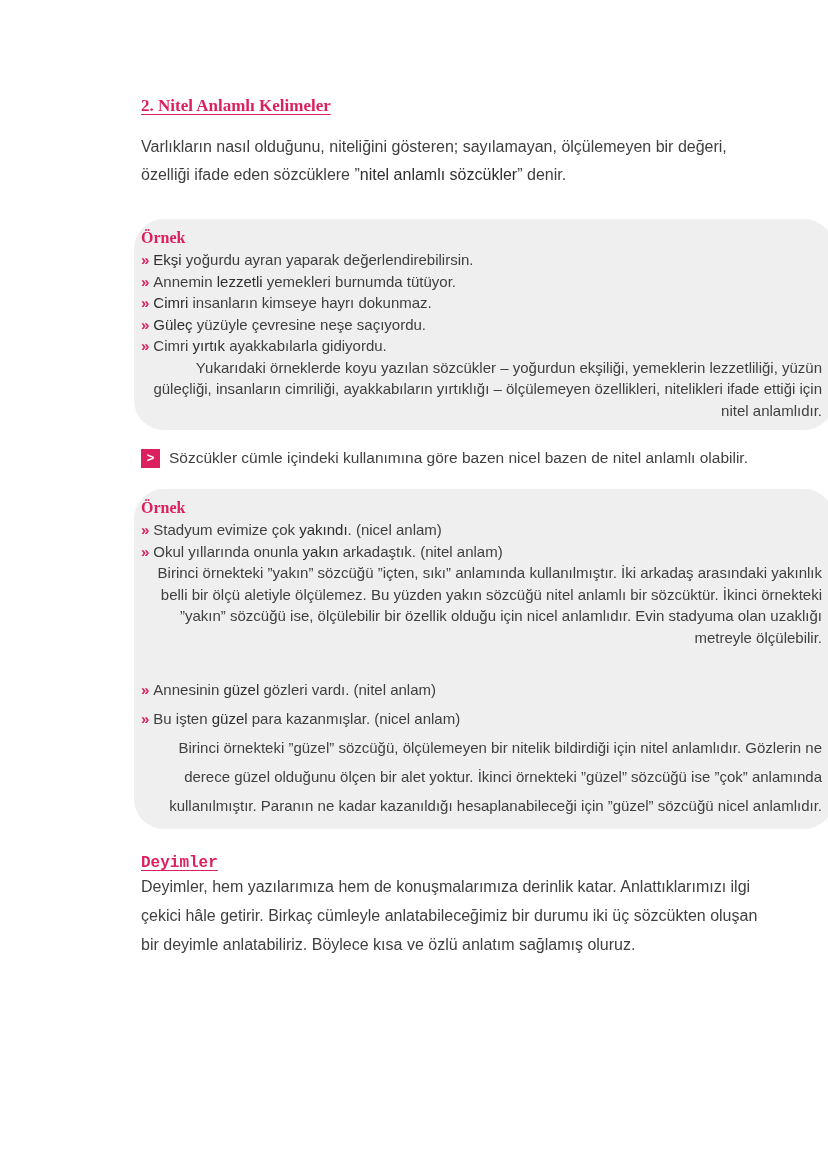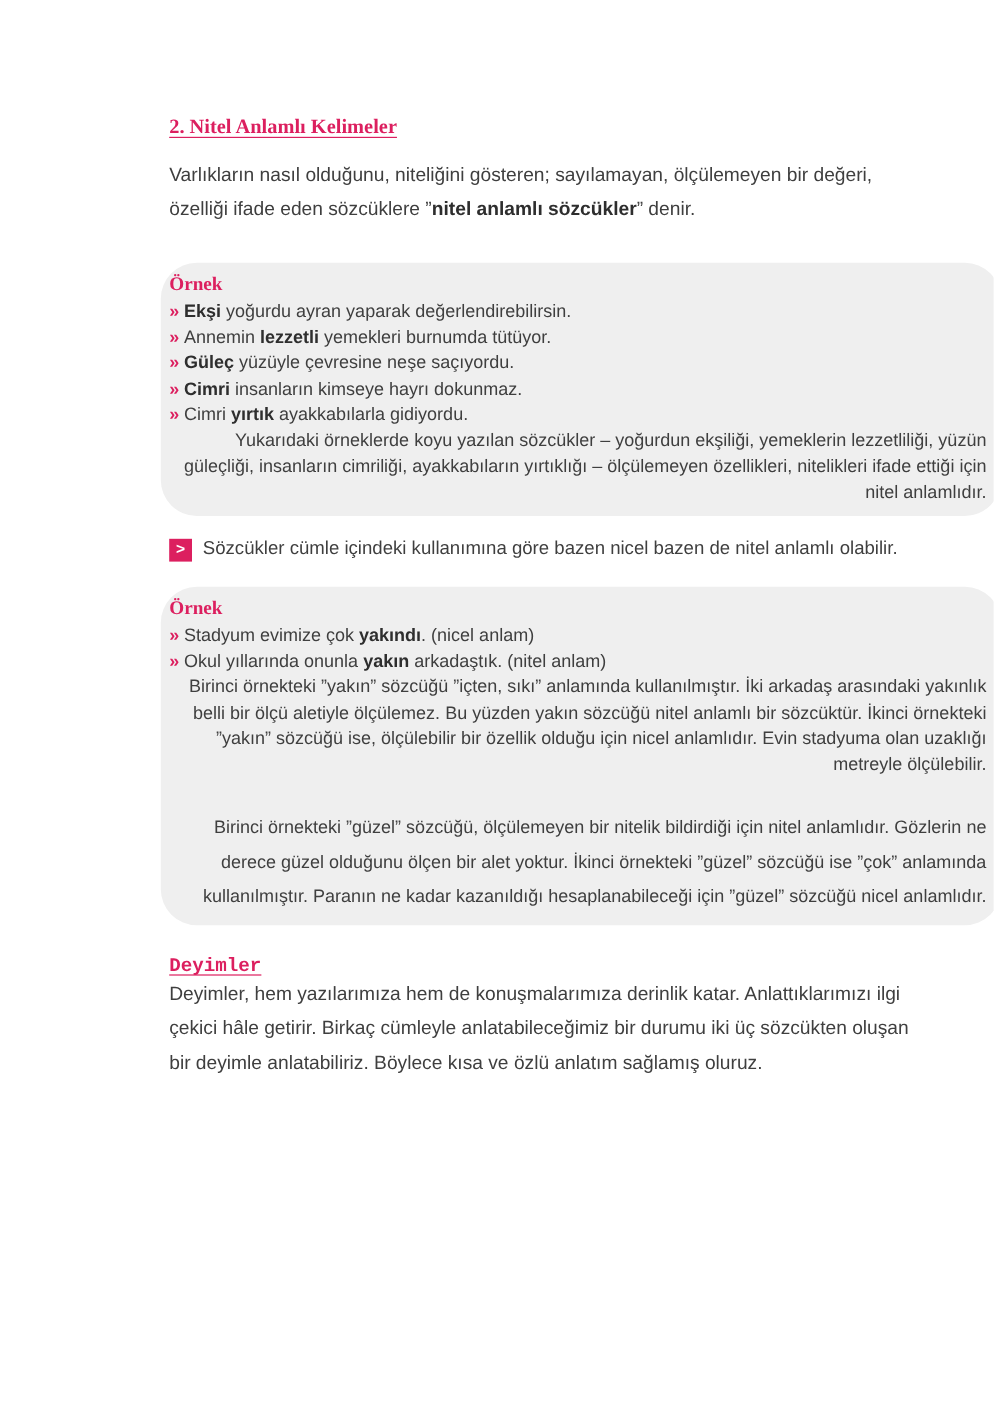--- a/index.html
+++ b/index.html
@@ -27,21 +27,21 @@
     font-weight: 700;
     color: #dc1f5f;
     text-decoration: underline;
     text-underline-offset: 3px;
   }
   .intro {
     margin-top: 17px;
     font-size: 16px;
     line-height: 28px;
   }
-  b { font-weight: 700; color: #2e2e2e; }
+  b { font-weight: 400; color: #2e2e2e; }
   .example-box {
     position: relative;
     margin-left: -7px;
     width: 700px;
     background: #efefef;
     padding: 8px 12px 9px 7px;
     font-size: 15px;
     border-radius: 30px;
   }
   .box1 { margin-top: 30px; }
@@ -111,22 +111,22 @@
 
     <h1 class="section-title">2. Nitel Anlamlı Kelimeler</h1>
 
     <p class="intro"><span>Varlıkların nasıl olduğunu, niteliğini gösteren; sayılamayan, ölçülemeyen bir değeri, özelliği ifade eden sözcüklere ”</span><b>nitel anlamlı sözcükler</b><span>” denir.</span></p>
 
     <div class="example-box box1 tight">
       <div class="box-label">Örnek</div>
       <ul class="example-list">
         <li><span class="bullet">»</span><span></span><b>Ekşi</b><span> yoğurdu ayran yaparak değerlendirebilirsin.</span></li>
         <li><span class="bullet">»</span><span>Annemin </span><b>lezzetli</b><span> yemekleri burnumda tütüyor.</span></li>
+        <li><span class="bullet">»</span><span></span><b>Cimri</b><span> insanların kimseye hayrı dokunmaz.</span></li>
         <li><span class="bullet">»</span><span></span><b>Güleç</b><span> yüzüyle çevresine neşe saçıyordu.</span></li>
-        <li><span class="bullet">»</span><span></span><b>Cimri</b><span> insanların kimseye hayrı dokunmaz.</span></li>
         <li><span class="bullet">»</span><span>Cimri </span><b>yırtık</b><span> ayakkabılarla gidiyordu.</span></li>
       </ul>
       <p class="box-expl">Yukarıdaki örneklerde koyu yazılan sözcükler – yoğurdun ekşiliği, yemeklerin lezzetliliği, yüzün güleçliği, insanların cimriliği, ayakkabıların yırtıklığı – ölçülemeyen özellikleri, nitelikleri ifade ettiği için nitel anlamlıdır.</p>
     </div>
 
     <div class="note-row">
       <span class="note-marker">&gt;</span>
       <span>Sözcükler cümle içindeki kullanımına göre bazen nicel bazen de nitel anlamlı olabilir.</span>
     </div>
 
@@ -134,20 +134,24 @@
       <div class="tight">
         <div class="box-label">Örnek</div>
         <ul class="example-list">
           <li><span class="bullet">»</span><span>Stadyum evimize çok </span><b>yakındı</b><span>. (nicel anlam)</span></li>
           <li><span class="bullet">»</span><span>Okul yıllarında onunla </span><b>yakın</b><span> arkadaştık. (nitel anlam)</span></li>
         </ul>
         <p class="box-expl">Birinci örnekteki ”yakın” sözcüğü ”içten, sıkı” anlamında kullanılmıştır. İki arkadaş arasındaki yakınlık belli bir ölçü aletiyle ölçülemez. Bu yüzden yakın sözcüğü nitel anlamlı bir sözcüktür. İkinci örnekteki ”yakın” sözcüğü ise, ölçülebilir bir özellik olduğu için nicel anlamlıdır. Evin stadyuma olan uzaklığı metreyle ölçülebilir.</p>
       </div>
 
       <div class="loose part-b">
+        <ul class="example-list">
+          <li><span class="bullet">»</span><span>Annesinin </span><b>güzel</b><span> gözleri vardı. (nitel anlam)</span></li>
+          <li><span class="bullet">»</span><span>Bu işten </span><b>güzel</b><span> para kazanmışlar. (nicel anlam)</span></li>
+        </ul>
         <p class="box-expl">Birinci örnekteki ”güzel” sözcüğü, ölçülemeyen bir nitelik bildirdiği için nitel anlamlıdır. Gözlerin ne derece güzel olduğunu ölçen bir alet yoktur. İkinci örnekteki ”güzel” sözcüğü ise ”çok” anlamında kullanılmıştır. Paranın ne kadar kazanıldığı hesaplanabileceği için ”güzel” sözcüğü nicel anlamlıdır.</p>
       </div>
     </div>
 
     <h2 class="section-title-2">Deyimler</h2>
 
 
     <p class="deyim-p">Deyimler, hem yazılarımıza hem de konuşmalarımıza derinlik katar. Anlattıklarımızı ilgi çekici hâle getirir. Birkaç cümleyle anlatabileceğimiz bir durumu iki üç sözcükten oluşan bir deyimle anlatabiliriz. Böylece kısa ve özlü anlatım sağlamış oluruz.</p>
 
   </div>

